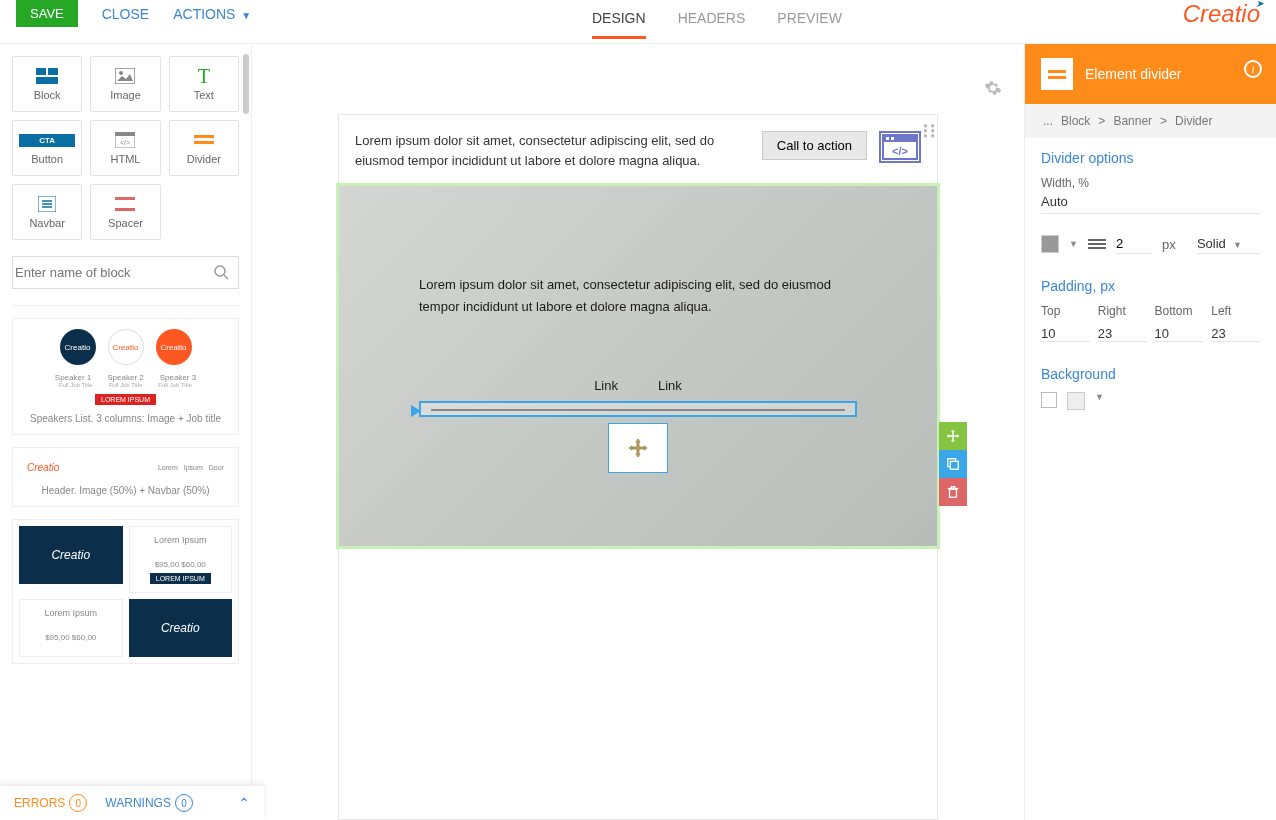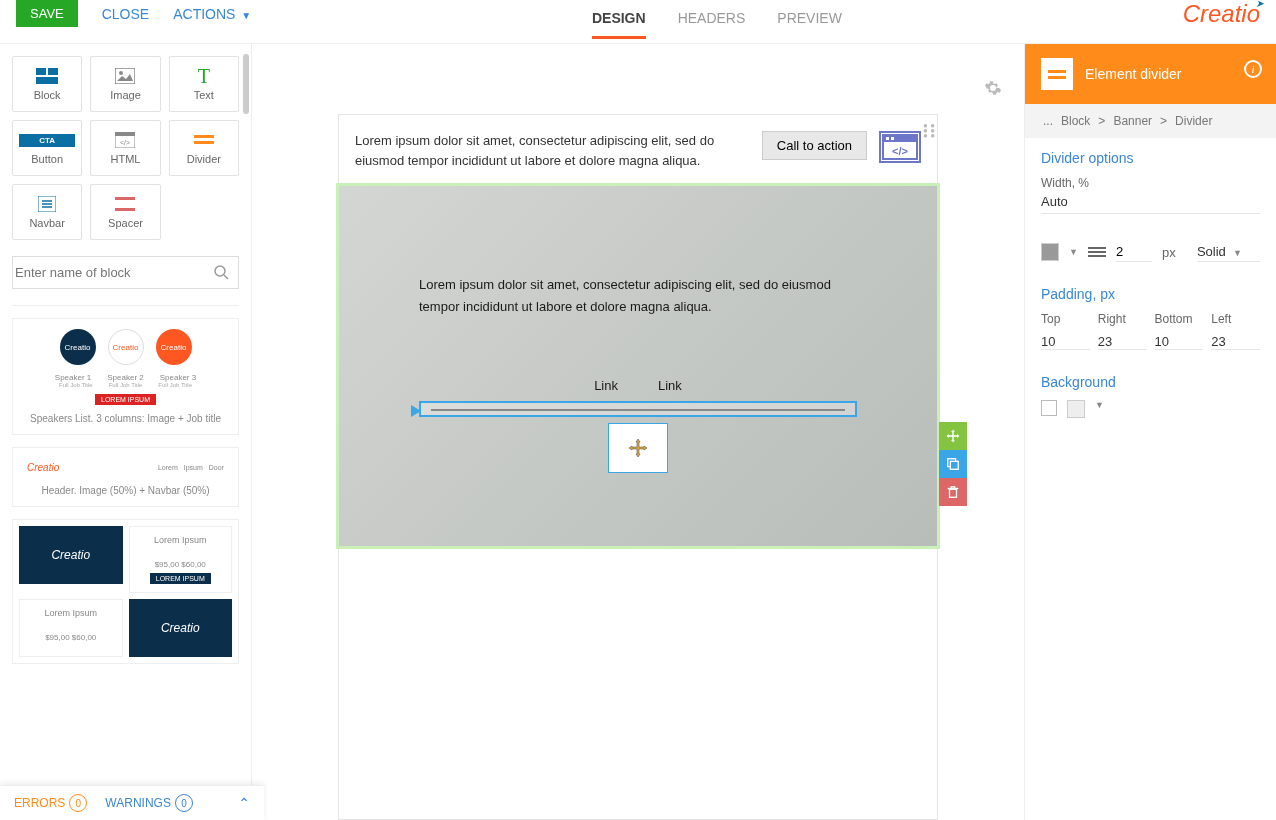--- a/index.html
+++ b/index.html
@@ -4,21 +4,21 @@
 <style>
 *{box-sizing:border-box;margin:0;padding:0;font-family:"Segoe UI",Arial,sans-serif}
 body{background:#fff;font-size:13px;color:#333;overflow:hidden;height:820px;width:1276px}
 .topbar{height:44px;display:flex;align-items:flex-start;padding:0 16px;border-bottom:1px solid #eee}
 .topbar-left{display:flex;align-items:center;gap:24px}
 .btn-save{background:#26a826;color:#fff;border:none;padding:6px 14px;font-size:13px;font-weight:500;cursor:pointer}
 .link{color:#3a87d6;font-size:14px;cursor:pointer}
 .dropdown-caret{font-size:10px;margin-left:2px}
 .topbar-center{flex:1;display:flex;justify-content:center;gap:32px}
 .tab{color:#999;font-size:14px;padding:10px 0;cursor:pointer}
-.tab.active{color:#444;border-bottom:3px solid #ff5722;font-weight:700}
+.tab.active{color:#444;border-bottom:3px solid #ff5722;font-weight:400}
 .logo{margin-left:auto;font-size:24px;font-weight:500;color:#ff5722;font-style:italic;position:relative}
 .logo-bird{position:absolute;top:-2px;right:-4px;font-size:10px;color:#0b6fa4}
 .main{display:flex;height:776px}
 .sidebar{width:252px;border-right:1px solid #eee;padding:12px;overflow-y:auto;position:relative}
 .scrollbar-track{position:absolute;right:2px;top:10px;width:6px;height:200px}
 .scrollbar-thumb{background:#ccc;width:6px;height:60px;border-radius:3px}
 .el-grid{display:grid;grid-template-columns:repeat(3,1fr);gap:8px}
 .el-card{border:1px solid #e2e2e2;border-radius:2px;height:56px;display:flex;flex-direction:column;align-items:center;justify-content:center;gap:4px;cursor:pointer}
 .el-card .lbl{font-size:11px;color:#666}
 .el-icon{width:22px;height:18px;display:flex;align-items:center;justify-content:center}
@@ -66,21 +66,21 @@
 .rhead{background:#ff8c1a;color:#fff;padding:14px 16px;display:flex;align-items:center;gap:12px;position:relative}
 .rhead-icon{width:32px;height:32px;background:#fff;display:flex;flex-direction:column;justify-content:center;align-items:center;gap:3px;padding:6px}
 .rhead-icon div{width:18px;height:3px;background:#ff8c1a}
 .rhead-title{font-size:14px}
 .info-ic{position:absolute;right:14px;top:16px;width:18px;height:18px;border:2px solid #fff;border-radius:50%;display:flex;align-items:center;justify-content:center;font-size:11px;font-family:serif;font-style:italic}
 .crumb{background:#f3f3f3;padding:10px 14px;font-size:12px;color:#777}
 .crumb span{margin:0 4px}
 .sec{padding:12px 16px}
 .sec-title{color:#3a87d6;font-size:14px;margin-bottom:10px}
 .fld-lbl{font-size:12px;color:#666;margin-bottom:4px}
-.fld-val{font-size:13px;color:#333;border-bottom:1px solid #e5e5e5;padding-bottom:4px;margin-bottom:28px}
+.fld-val{font-size:13px;color:#333;border-bottom:1px solid #e5e5e5;padding-bottom:4px;margin-bottom:20px}
 .row-inline{display:flex;align-items:center;gap:10px}
 .color-pick{width:18px;height:18px;background:#999;border:1px solid #ccc}
 .caret-sm{font-size:9px;color:#888}
 .line-style{display:flex;flex-direction:column;gap:2px}
 .line-style div{width:18px;height:2px;background:#666}
 .inp-sm{border:none;border-bottom:1px solid #e5e5e5;width:36px;font-size:13px;padding:2px 0}
 .unit{font-size:13px;color:#666}
 .sel-style{border:none;border-bottom:1px solid #e5e5e5;font-size:13px;padding:2px 18px 2px 0;background:none;position:relative}
 .pad-grid{display:grid;grid-template-columns:repeat(4,1fr);gap:8px;margin-top:6px}
 .pad-grid .h{font-size:12px;color:#666}

